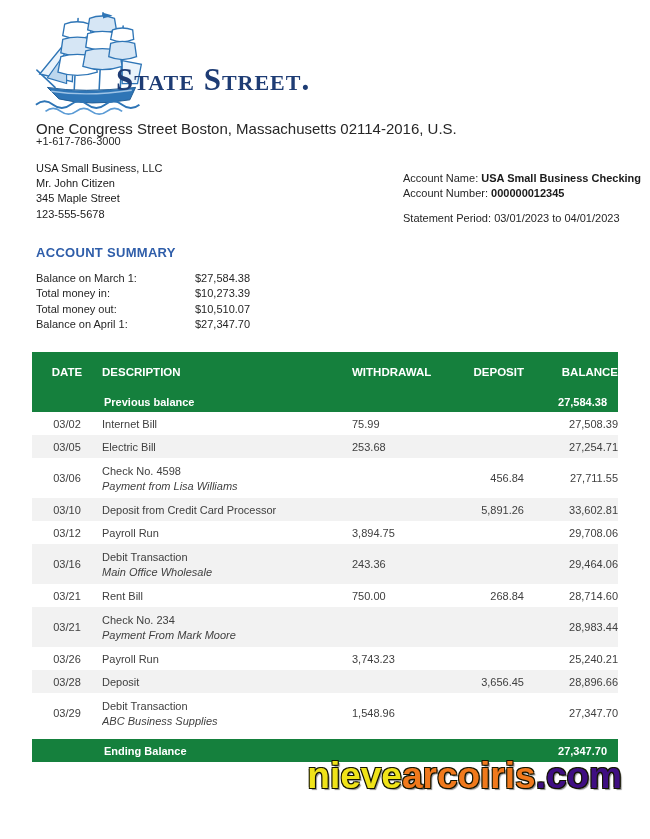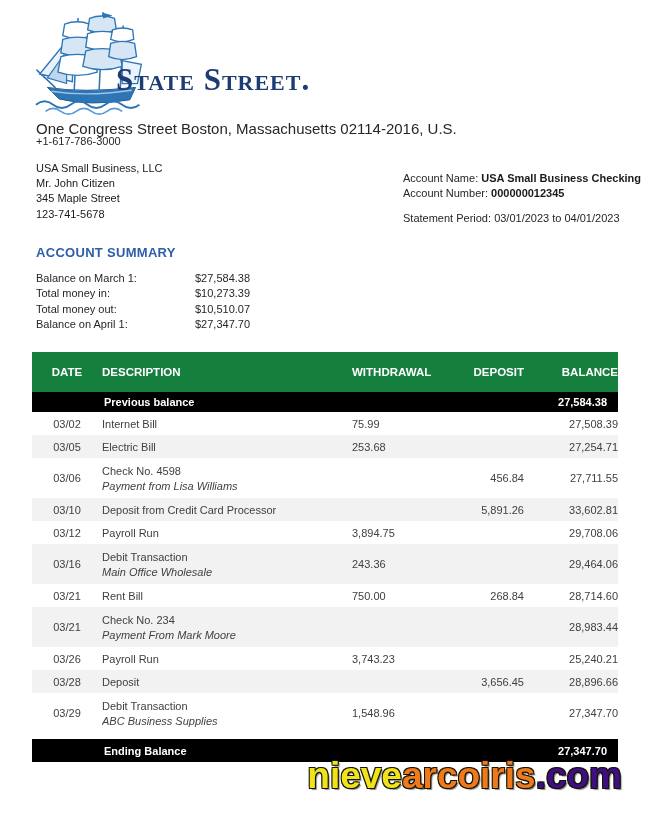--- a/index.html
+++ b/index.html
@@ -32,21 +32,21 @@
     border-collapse:collapse;table-layout:fixed;font-size:11px;color:#404040;
   }
   table.tx td,table.tx th{padding:0;overflow:hidden;white-space:nowrap;}
   col.c-date{width:70px;}col.c-desc{width:250px;}col.c-wd{width:100px;}col.c-dep{width:72px;}col.c-bal{width:94px;}
   thead th{background:#15803d;color:#ffffff;height:40px;font-weight:700;font-size:11.5px;}
   th.h-date{text-align:center;}
   th.h-desc{text-align:left;padding-left:2px;}
   th.h-wd{text-align:left;}
   th.h-dep{text-align:right;padding-right:14px;}
   th.h-bal{text-align:right;padding-right:11px;}
-  tr.band{background:#000000;color:#ffffff;font-weight:700;}
+  tr.band{background:#15803d;color:#ffffff;font-weight:700;}
   tr.band td{height:20px;vertical-align:middle;}
   tr.band td.d{padding-left:2px;text-align:left;}
   tr.band td.b{text-align:right;padding-right:11px;}
   tr.end td{height:23px;}
   tr.spacer td{height:6px;background:#ffffff;}
   tr.row td{height:23px;vertical-align:middle;}
   tr.row.dbl td{height:40px;}
   tr.row.alt{background:#F2F2F2;}
   td.date{text-align:center;}
   td.desc{padding-left:2px;}
@@ -99,21 +99,21 @@
     </svg>
   </div>
   <div class="wordmark">State Street.</div>
   <div class="addr">One Congress Street Boston, Massachusetts 02114-2016, U.S.</div>
   <div class="phone">+1-617-786-3000</div>
 
   <div class="customer">
     <div>USA Small Business, LLC</div>
     <div>Mr. John Citizen</div>
     <div>345 Maple Street</div>
-    <div>123-741-5678</div>
+    <div>123-555-5678</div>
   </div>
 
   <div class="acct">
     <div>
       <span>Account Name:</span>
       <b>USA Small Business Checking</b>
     </div>
     <div>
       <span>Account Number:</span>
       <b>000000012345</b>

